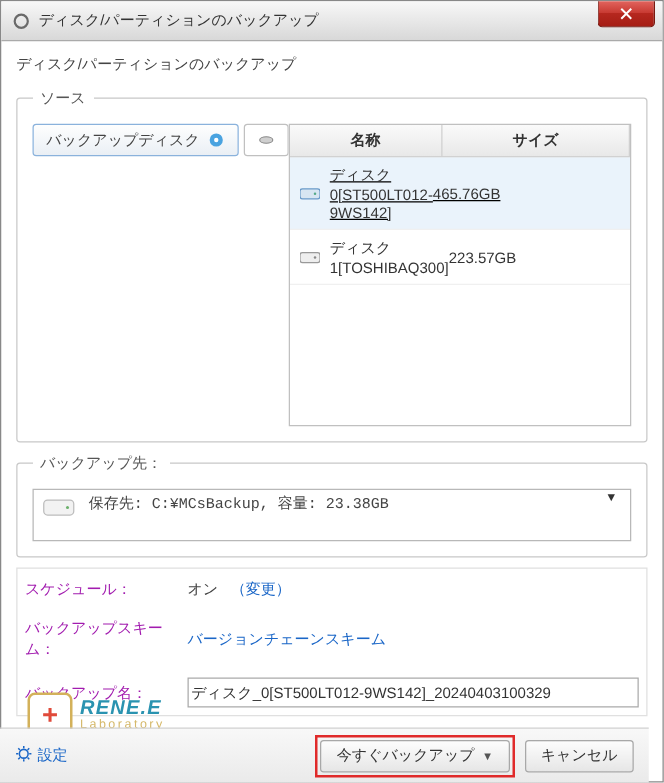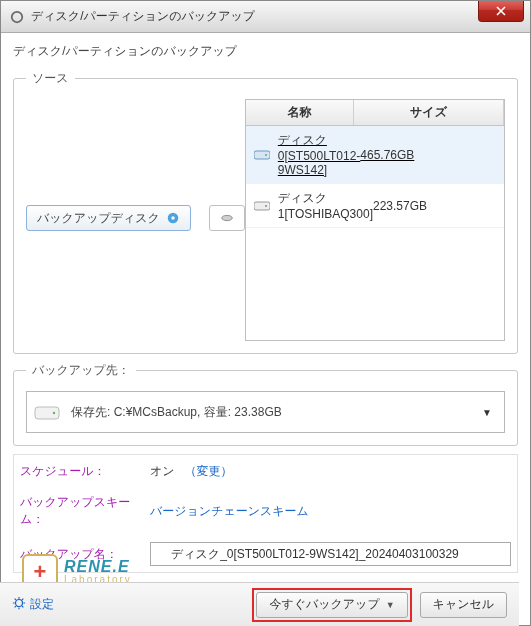--- a/index.html
+++ b/index.html
@@ -72,23 +72,22 @@
     color: #555;
   }
   .source-group {
     flex: 1;
     display: flex;
     flex-direction: row;
   }
   .tab-row {
     display: flex;
     justify-content: flex-end;
-    gap: 18px;
+    gap: 4px;
     margin-bottom: 4px;
-    align-items: center;
   }
   .tab {
     height: 26px;
     padding: 0 10px;
     border: 1px solid #c0c0c0;
     border-radius: 3px;
     background: #fff;
     display: flex;
     align-items: center;
     gap: 6px;
@@ -145,26 +144,27 @@
     width: 150px;
     color: #333;
   }
   .disk-icon {
     display: inline-flex;
     width: 16px; height: 16px;
     align-items: center; justify-content: center;
   }
   .dest-row {
     display: flex;
-    align-items: center;
+    align-items: flex-start;
     border: 1px solid #b8b8b8;
     height: 42px;
     padding: 2px 6px 2px 6px;
     background: #fff;
     cursor: pointer;
+    font-family: Liberation Mono, monospace;
   }
   .dest-icon {
     width: 28px; height: 22px;
     margin-right: 10px;
     display: inline-flex;
     align-items: center;
     justify-content: center;
   }
   .dest-text {
     flex: 1;
@@ -199,21 +199,21 @@
     margin-left: 10px;
   }
   .link2 {
     color: #1a66c7;
     cursor: pointer;
   }
   .name-input {
     flex: 1;
     height: 24px;
     border: 1px solid #aaa;
-    padding: 2px 20px;
+    padding: 2px 2px;
     font-family: inherit;
     font-size: 12px;
     color: #333;
   }
   .logo-area {
     position: absolute;
     left: 22px;
     bottom: 36px;
     display: flex;
     align-items: center;

